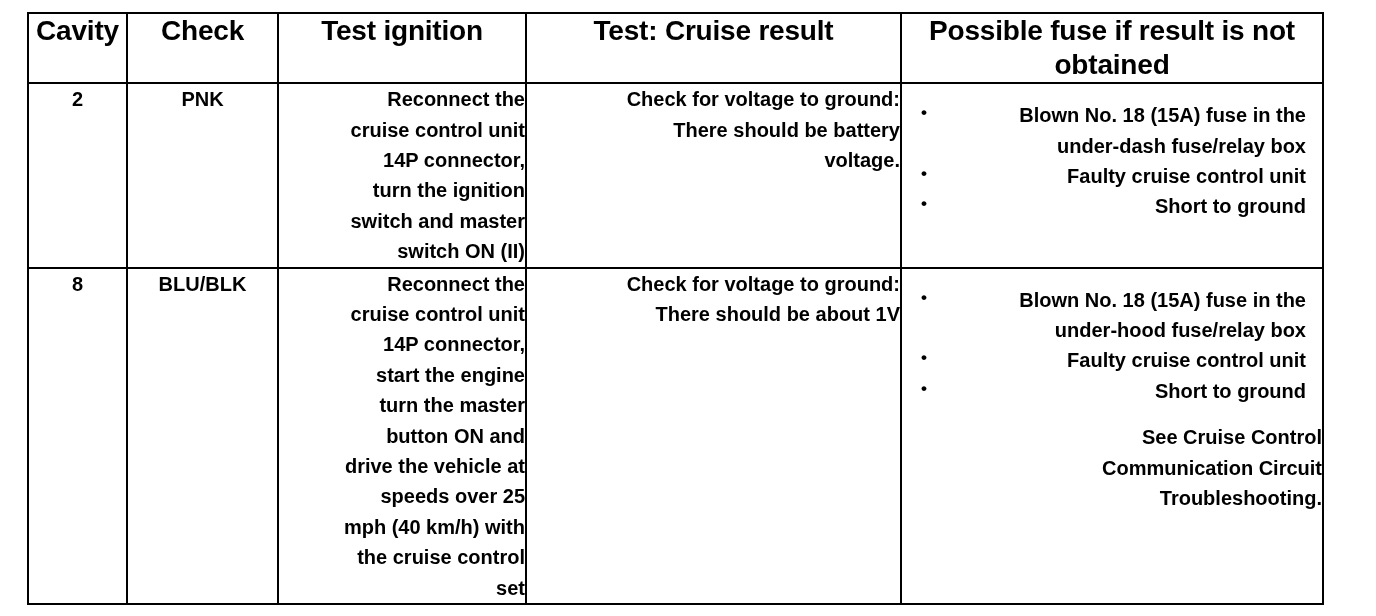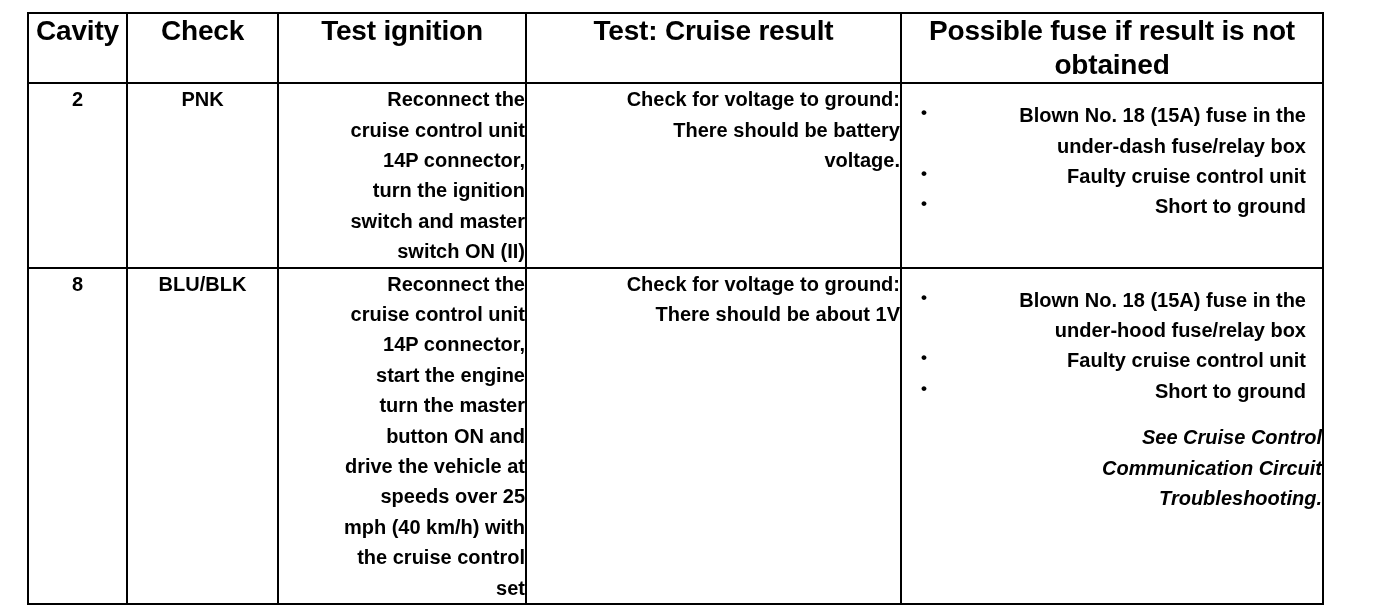--- a/index.html
+++ b/index.html
@@ -90,21 +90,20 @@
   ul.cause-list li::before {
     content: "\2022";
     position: absolute;
     left: 3px;
     top: 0;
     font-size: 17px;
   }
   .cause-note {
     white-space: pre-line;
     display: block;
-    font-style: italic;
   }
 
   
   tr.row-1 td { height: 170px; }
   tr.row-2 td { height: 320px; }
 </style>
 </head>
 <body>
 
 <div class="page">

